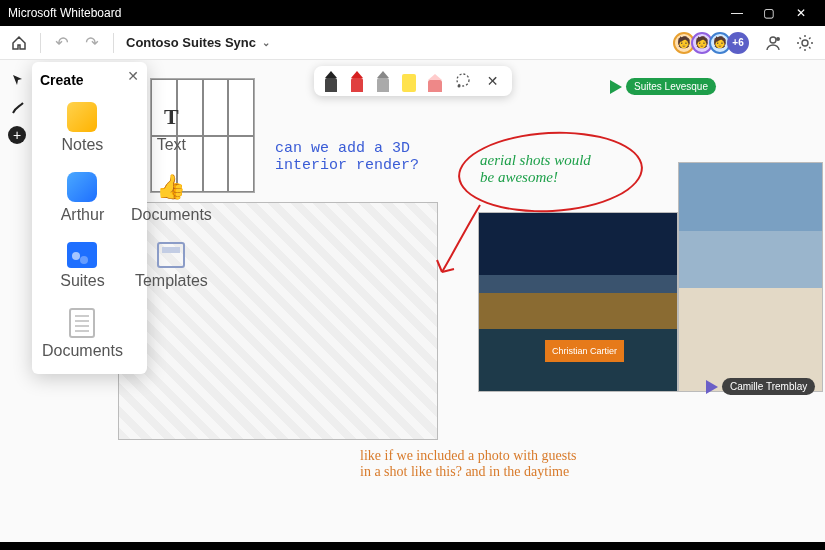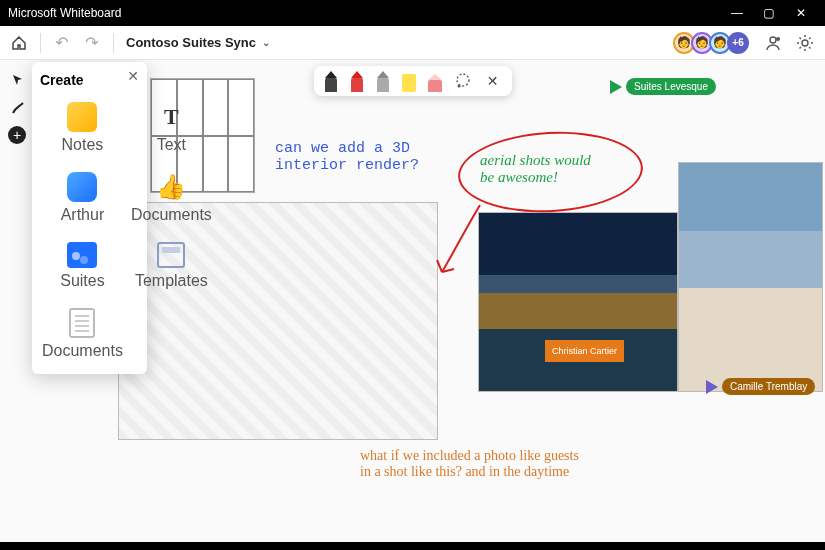--- a/index.html
+++ b/index.html
@@ -62,21 +62,21 @@
   .pen.yellow .body { background: #ffe24d; width: 14px; height: 18px; border-radius: 2px; }
   .pen.eraser .body { background: #e88; width: 14px; height: 12px; } .pen.eraser .tip { border-bottom: 6px solid #fcc; border-left-width:7px; border-right-width:7px; }
   .lasso { width: 22px; height: 22px; display: flex; align-items:center; justify-content:center; cursor:pointer; }
   .inkclose { width: 22px; height: 22px; display: flex; align-items:center; justify-content:center; cursor:pointer; font-size: 14px; color:#444; }
 
   
   .usercursor { position: absolute; display: flex; align-items: center; z-index: 45; }
   .usercursor .tri { width:0; height:0; border-top:7px solid transparent; border-bottom:7px solid transparent; }
   .usercursor .tag { color:#fff; font-size:10px; padding:3px 8px; border-radius:10px; margin-left:4px; white-space:nowrap; }
   .uc-green .tri { border-left: 12px solid #1e9e4a; } .uc-green .tag { background:#1e9e4a; } 
-  .uc-purple .tri { border-left: 12px solid #6b5fc7; } .uc-purple .tag { background:#a16207; }
+  .uc-purple .tri { border-left: 12px solid #6b5fc7; } .uc-purple .tag { background:#404040; }
 
   
   .hand { position: absolute; font-family: "Segoe Script","Comic Sans MS",cursive; white-space: pre-line; }
   .hand.blue { color:#3a5cd6; font-size:15px; }
   .hand.green { color:#1ea04a; font-size:15px; font-style:italic; }
   .hand.orange { color:#d87a2a; font-size:14px; }
 
   
   .redoval { position:absolute; border:2px solid #d62020; border-radius:50%; }
   .redarrow { position:absolute; }
@@ -244,21 +244,21 @@
 
   <div class="redoval" style="top:72px;left:458px;width:185px;height:80px;transform:rotate(-3deg);"></div>
   <div class="hand green" style="top:92px;left:480px;">aerial shots would
 be awesome!</div>
 
   <svg class="redarrow" style="top:140px;left:430px;width:60px;height:80px;" viewBox="0 0 60 80">
     <path d="M50 5 C 35 30, 25 50, 12 72" stroke="#d62020" stroke-width="2" fill="none"></path>
     <path d="M12 72 l-5 -12 m5 12 l12 -3" stroke="#d62020" stroke-width="2" fill="none"></path>
   </svg>
 
-  <div class="hand orange" style="top:388px;left:360px;">what if we included a photo like guests
+  <div class="hand orange" style="top:388px;left:360px;">like if we included a photo with guests
 in a shot like this? and in the daytime</div>
 
   <div class="usercursor uc-green" style="top:18px;left:610px;">
     <div class="tri"></div>
     <div class="tag">Suites Levesque</div>
   </div>
   <div class="nametag-inline" style="top:280px;left:545px;">Christian Cartier</div>
   <div class="usercursor uc-purple" style="top:318px;left:706px;">
     <div class="tri"></div>
     <div class="tag">Camille Tremblay</div>

